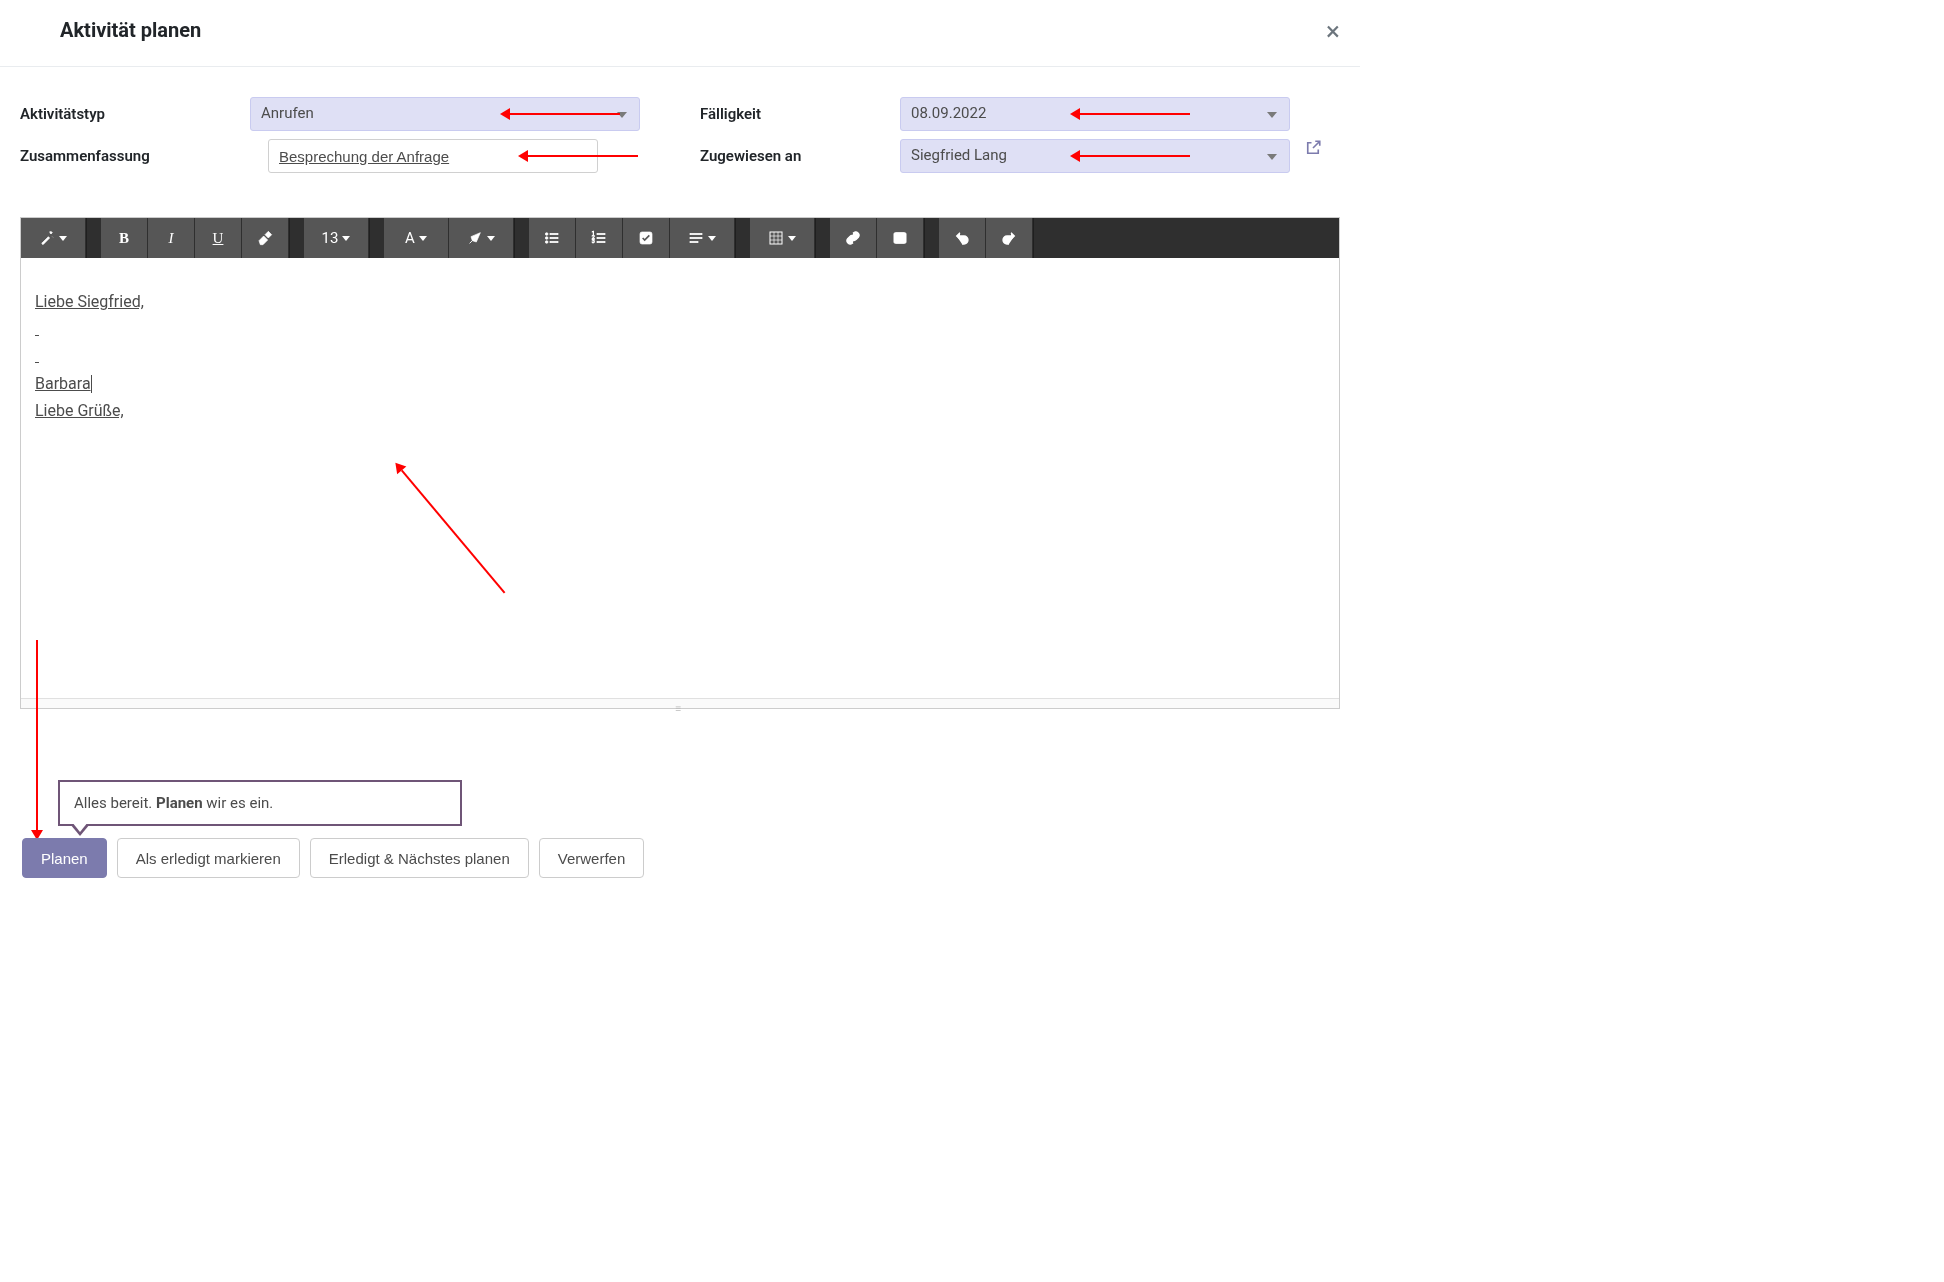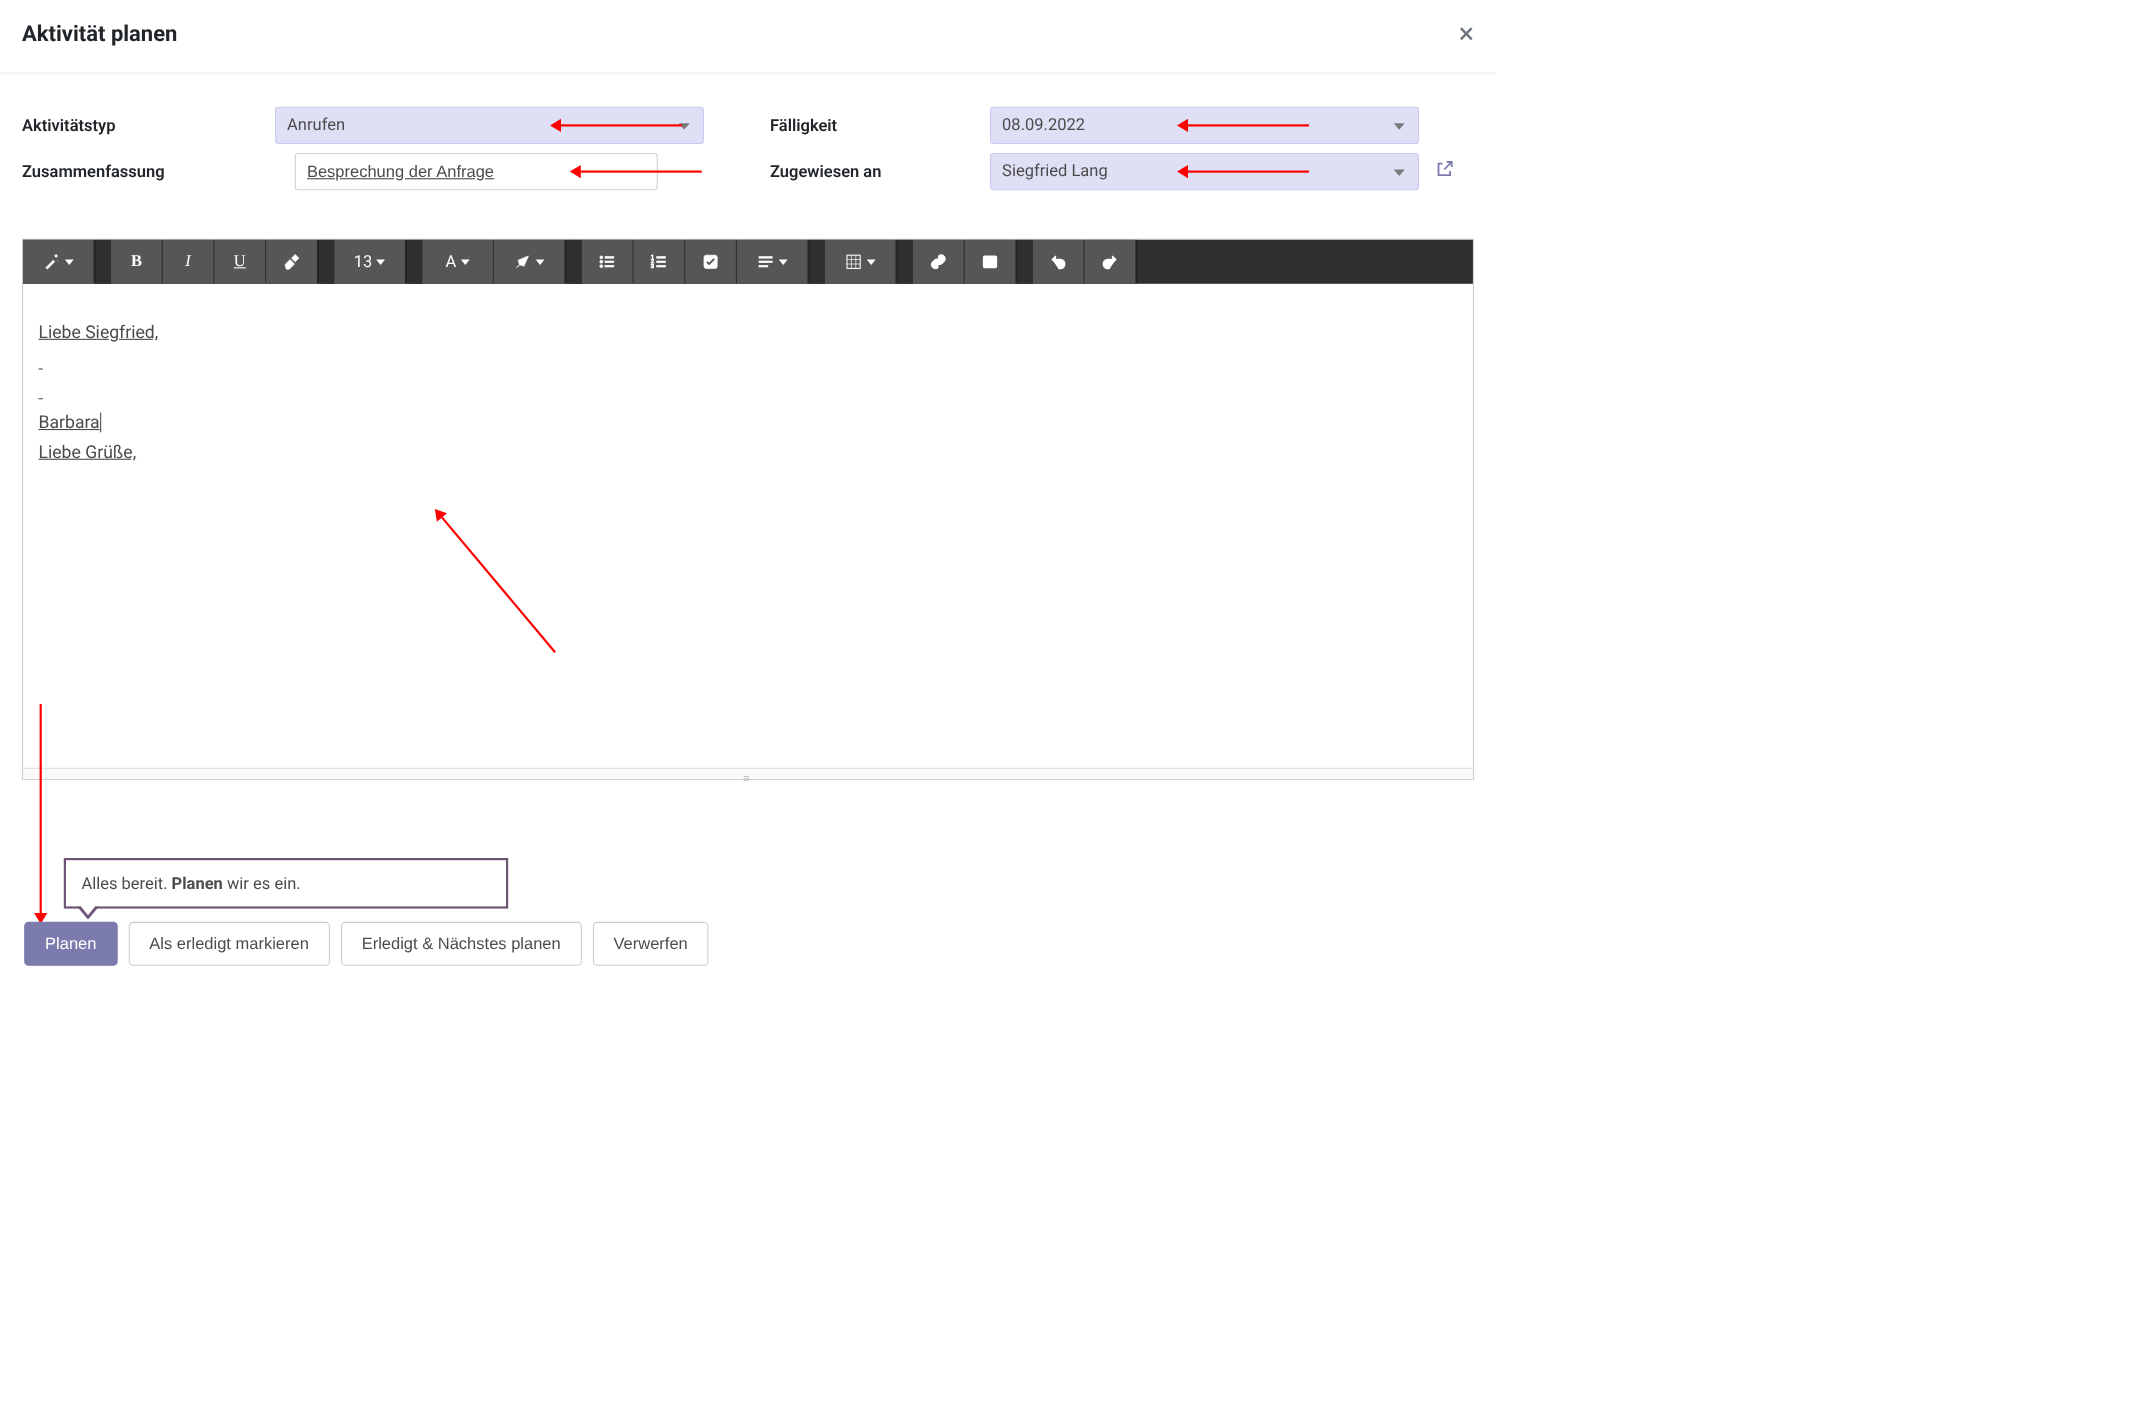--- a/index.html
+++ b/index.html
@@ -1,20 +1,20 @@
 <!DOCTYPE html>
 <html><head>
 <meta charset="utf-8">
 <style>
   * { box-sizing: border-box; }
   html, body { margin: 0; padding: 0; font-family: -apple-system, BlinkMacSystemFont, "Segoe UI", Roboto, sans-serif; color: #4c4c4c; font-size: 14px; }
   body { width: 1360px; height: 900px; background: #fff; position: relative; }
 
   .modal-header { padding: 18px 20px 22px 20px; border-bottom: 1px solid #e9ecef; display: flex; justify-content: space-between; align-items: flex-start; }
-  .modal-title { font-size: 20px; font-weight: 700; color: #212529; }
+  .modal-title { font-size: 20px; font-weight: 700; color: #212529; margin-left: 40px; }
   .close-x { font-size: 26px; color: #6c757d; cursor: pointer; line-height: 1; }
 
   .form-area { padding: 30px 20px 10px 20px; }
   .form-row { display: flex; gap: 60px; margin-bottom: 8px; }
   .field-group { display: flex; align-items: center; }
   .field-label { width: 200px; font-size: 15px; font-weight: 600; color: #212529; }
   .field-control { position: relative; }
 
   .select-ctl { width: 390px; height: 34px; line-height: 30px; padding: 0 10px; background: #dfe0f5; border: 1px solid #c9cbf0; border-radius: 3px; font-size: 15px; color: #4c4c4c; position: relative; cursor: pointer; }
   .select-ctl::after { content: ""; position: absolute; right: 12px; top: 14px; border-left: 5px solid transparent; border-right: 5px solid transparent; border-top: 6px solid #7a7a7a; }
@@ -96,21 +96,21 @@
   <div class="form-row">
     <div class="field-group left-col">
       <div class="field-label">Zusammenfassung</div>
       <div class="field-control">
         <input class="text-ctl" type="text" value="Besprechung der Anfrage" style="">
         <div class="arrow-h" style="left:260px; top:16px; width:110px;"></div>
       </div>
     </div>
     <div class="field-group right-col">
       <div class="field-label">Zugewiesen an</div>
-      <div class="field-control" style="display:flex; align-items:center;">
+      <div class="field-control" style="display:flex; ">
         <div class="select-ctl">
           <span>Siegfried Lang</span>
         </div>
         <span class="ext-link">
           <svg viewBox="0 0 24 24" width="18" height="18" fill="none" stroke="#7c7bad" stroke-width="2.2">
               <path d="M15 3h6v6M21 3l-9 9M10 5H5v14h14v-5"></path>
             </svg>
         </span>
         <div class="arrow-h" style="left:180px; top:16px; width:110px;"></div>
       </div>

